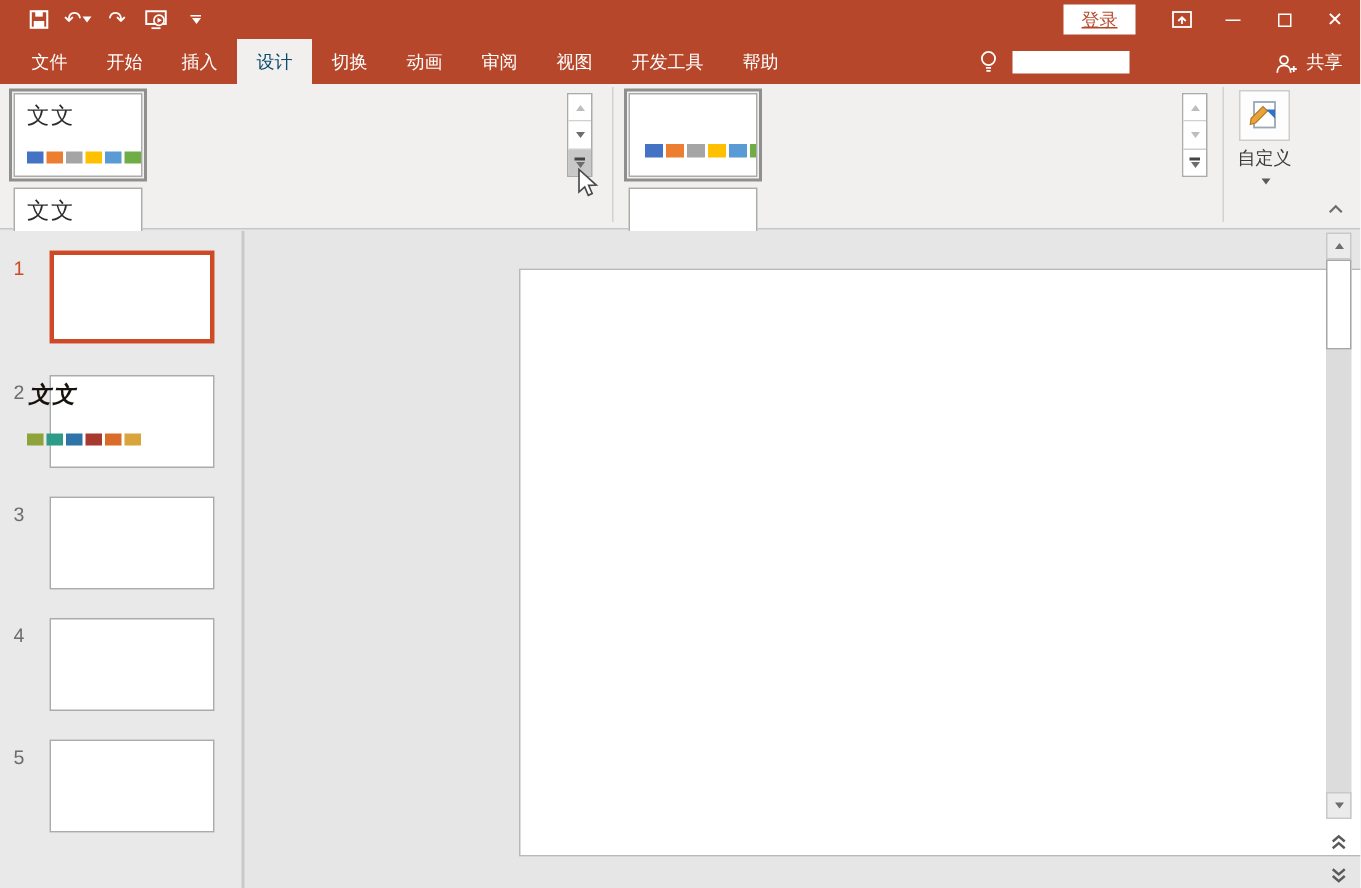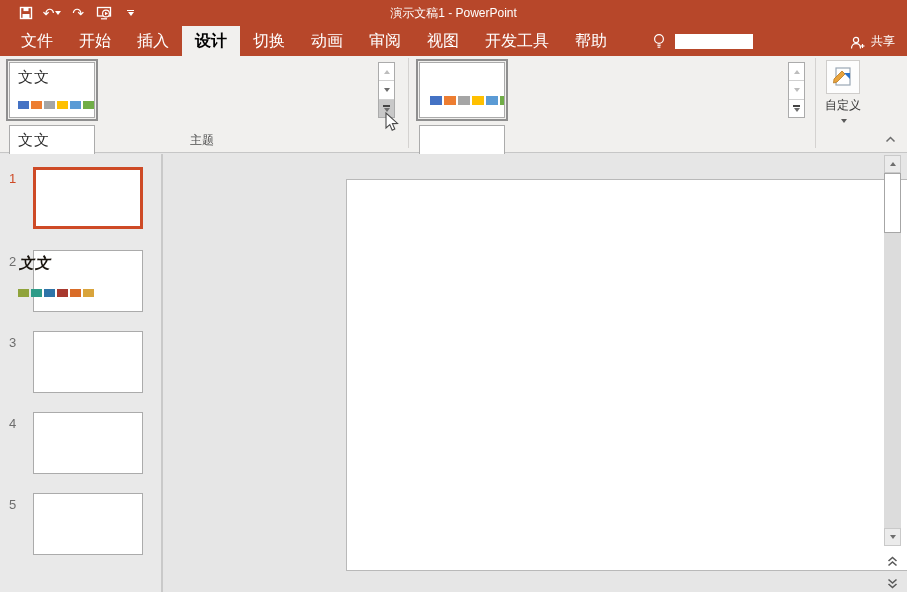--- a/index.html
+++ b/index.html
@@ -19,23 +19,23 @@
   .tb-right { position:absolute; right:0; top:0; height:26px; display:flex; align-items:center; }
   .signin-btn { background:#fff; color:#B7472A; height:20px; padding:0 12px; margin-right:14px; display:flex; align-items:center; }
   .signin-btn span { text-decoration:underline; font-size:12px; }
   .win-btn { width:34px; height:26px; display:flex; align-items:center; justify-content:center; color:#fff; }
   .max-rect { width:9px; height:9px; border:1px solid #fff; }
   .min-bar { width:10px; height:1px; background:#fff; }
   .close-x { font-size:13px; font-family:"DejaVu Sans", sans-serif; }
 
   
   .tabrow { position:absolute; left:0; top:26px; width:907px; height:30px; background:#B7472A; display:flex; align-items:stretch; color:#fff; }
-  .tab { padding:0 13px; display:flex; align-items:center; font-size:16px; cursor:default; }
+  .tab { padding:0 13px; display:flex; align-items:center; font-size:12px; cursor:default; }
   .tab.file { margin-left:8px; }
-  .tab.active { background:#F1F0EE; color:#000000;font-weight:bold; }
+  .tab.active { background:#F1F0EE; color:#0c4a6e; }
   .tabrow-right { margin-left:auto; display:flex; align-items:center; padding-right:12px; gap:8px; }
   .tellme-box { width:78px; height:15px; background:#fff; border:none; outline:none; font-size:11px; padding:0 4px; }
   .share { display:flex; align-items:flex-end; gap:5px; color:#fff; }
 
   
   .ribbon { position:absolute; left:0; top:56px; width:907px; height:97px; background:#F1F0EE; border-bottom:1px solid #C6C6C6; }
   .group-label { position:absolute; bottom:3px; text-align:center; color:#4d4d4d; font-size:12px; }
   .vsep { position:absolute; top:2px; bottom:4px; width:1px; background:#D4D2D0; }
 
   .gallery { position:absolute; top:6px; display:flex; gap:7px;flex-direction:column; }
@@ -129,21 +129,41 @@
           <line x1="5" y1="12.8" x2="11" y2="12.8" stroke="#fff" stroke-width="1.2"></line>
         </svg>
       </div>
       <div class="qat-btn">
         <span class="qat-more">
           <span class="bar"></span>
           <span class="qat-caret"></span>
         </span>
       </div>
     </div>
-    <div class="title-center">演示文稿1 - PowerPoint</div>
+    <div class="tb-right">
+      <div class="signin-btn">
+        <span>登录</span>
+      </div>
+      <div class="win-btn">
+        <svg width="14" height="12" viewBox="0 0 14 12">
+          <rect x="1" y="1" width="12" height="10" fill="none" stroke="#fff" stroke-width="1.2"></rect>
+          <path d="M4.5 7 L7 4.5 L9.5 7" fill="none" stroke="#fff" stroke-width="1.2"></path>
+          <line x1="7" y1="4.5" x2="7" y2="9" stroke="#fff" stroke-width="1.2"></line>
+        </svg>
+      </div>
+      <div class="win-btn">
+          <span class="min-bar"></span>
+        </div>
+      <div class="win-btn">
+          <span class="max-rect"></span>
+        </div>
+      <div class="win-btn">
+          <span class="close-x">✕</span>
+        </div>
+    </div>
   </div>
 
   <div class="tabrow">
     <div class="tab file">文件</div>
     <div class="tab">开始</div>
     <div class="tab">插入</div>
     <div class="tab active">设计</div>
     <div class="tab">切换</div>
     <div class="tab">动画</div>
     <div class="tab">审阅</div>
@@ -228,21 +248,20 @@
       <div class="sbtn">
           <span class="tri down"></span>
         </div>
       <div class="sbtn hovered">
         <span class="more-glyph">
             <span class="mbar"></span>
             <span class="tri down"></span>
           </span>
       </div>
     </div>
-    <div class="group-label" style="left:9px; width:386px;">主题</div>
     <div class="vsep" style="left:408px;"></div>
 
     <div class="gallery" style="left:419px;">
       <div class="gal-item variant-item selected" style="background: rgb(255, 255, 255);">
         <div class="swatches">
           <span class="swatch" style="background: rgb(68, 114, 196);"></span>
           <span class="swatch" style="background: rgb(237, 125, 49);"></span>
           <span class="swatch" style="background: rgb(165, 165, 165);"></span>
           <span class="swatch" style="background: rgb(255, 192, 0);"></span>
           <span class="swatch" style="background: rgb(91, 155, 213);"></span>

